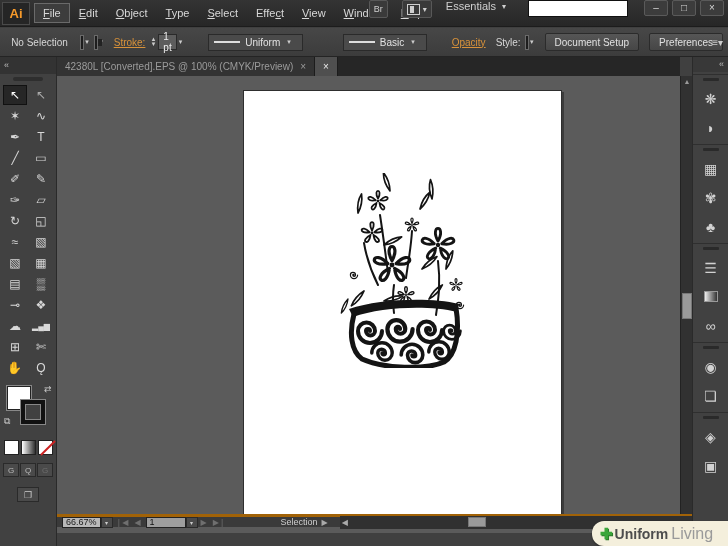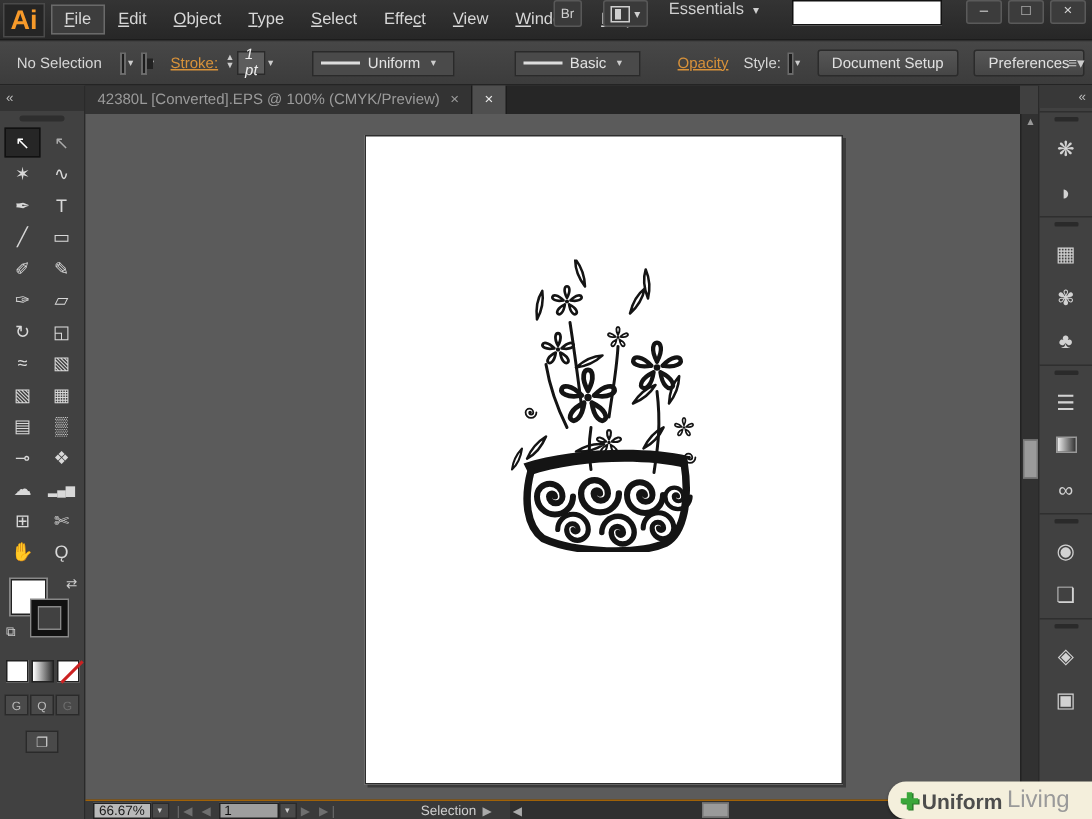--- a/index.html
+++ b/index.html
@@ -1,21 +1,21 @@
 <!DOCTYPE html>
 <html><head>
 <meta charset="utf-8">
 <style>
   * { margin:0; padding:0; box-sizing:border-box; }
   body { font-family:"Liberation Sans", sans-serif; background:#222; }
   .app { position:relative; width:728px; height:546px; overflow:hidden; background:#404040; font-family:"Liberation Sans", sans-serif; }
 
   
   .menubar { position:absolute; left:0; top:0; width:728px; height:27px; background:linear-gradient(#343434,#272727); border-bottom:1px solid #1c1c1c; display:flex; align-items:center; }
-  .ai-logo { width:28px; height:23px; margin:0 4px 0 2px; background:#252525; border:1px solid #4a4a4a; color:#f79a2a; font-weight:bold; font-size:18px; display:flex; align-items:center; justify-content:center; }
+  .ai-logo { width:28px; height:23px; margin:0 4px 0 2px; background:#252525; border:1px solid #4a4a4a; color:#f79a2a; font-weight:bold; font-size:13px; display:flex; align-items:center; justify-content:center; }
   .menus { display:flex; align-items:center; height:100%; }
   .menu-item { color:#d8d8d8; font-size:11px; padding:4px 9px; cursor:default; }
   .menu-item u { text-decoration:underline; }
   .menu-item.active { background:#3d3d3d; border:1px solid #6a6a6a; padding:3px 8px; }
   .mb-right { position:absolute; right:0; top:0; height:27px; display:flex; align-items:flex-start;border-radius:10px; }
   .mb-btn { background:#3a3a3a; border:1px solid #585858; color:#cfcfcf; font-size:9px; height:18px; display:flex; align-items:center; justify-content:center; border-radius:2px; margin-right:14px; padding:0 4px; }
   .arrange-icon { width:13px; height:11px; border:1px solid #cfcfcf; display:inline-block; position:relative; margin-right:3px; }
   .arrange-icon::after { content:""; position:absolute; left:2px; top:1px; width:4px; height:7px; background:#cfcfcf; }
   .workspace { color:#d0d0d0; font-size:11px; margin-right:22px; display:flex; align-items:center; gap:6px; }
   .searchbox { width:100px; height:17px; background:#fff; border:1px solid #111; margin-right:16px; font-size:10px; padding:0 3px; }
@@ -25,21 +25,21 @@
   
   .controlbar { position:absolute; left:0; top:28px; width:728px; height:29px; background:linear-gradient(#474747,#3c3c3c); border-bottom:1px solid #242424; display:flex; align-items:center; font-size:10px; color:#d6d6d6; }
   .grip { width:5px; height:20px; margin:0 4px 0 2px; background:repeating-linear-gradient(#555 0 2px, #333 2px 4px); }
   .cb-label { margin:0 5px; white-space:nowrap; }
   .cb-link { color:#d8923a; text-decoration:underline; margin:13px 5px; white-space:nowrap; }
   .swatch { width:17px; height:13px; background:#fff; border:1px solid #1d1d1d; box-shadow:0 0 0 1px #6a6a6a; }
   .swatch.stroke-sw { background:#fff; position:relative; }
   .swatch.stroke-sw::after { content:""; position:absolute; inset:2px; border:2px solid #222; }
   .mini-caret { font-size:7px; color:#ccc; margin:0 6px 0 2px; }
   .stepper { display:flex; flex-direction:column; font-size:6px; color:#ccc; line-height:5px; margin-right:2px; }
-  .field { background:#5d5d5d; border:1px solid #2a2a2a; color:#eee; height:16px; display:flex; align-items:center; padding:0 4px;font-style:italic; }
+  .field { background:#5d5d5d; border:1px solid #2a2a2a; color:#eee; height:16px; display:flex; align-items:center; padding:0 4px; }
   .combo { background:#4a4a4a; border:1px solid #2a2a2a; height:17px; display:flex; align-items:center; gap:5px; padding:0 5px; margin:0 20px; color:#e2e2e2; }
   .combo .line { width:26px; height:2px; background:#ddd; }
   .cb-button { background:linear-gradient(#565656,#464646); border:1px solid #2b2b2b; border-radius:2px; color:#e0e0e0; height:18px; display:flex; align-items:center; padding:0 9px; margin:0 5px; white-space:nowrap; }
   .panelmenu { position:absolute; right:5px; color:#ccc; font-size:10px; }
 
   
   .tabbar { position:absolute; left:57px; top:57px; width:623px; height:19px; background:#262626; display:flex; }
   .doc-tab { display:flex; align-items:center; gap:7px; font-size:10px; padding:0 8px; border-right:1px solid #1c1c1c; background:#333; color:#9b9b9b; white-space:nowrap; }
   .doc-tab.active { background:#4f4f4f; color:#ececec; }
   .tab-close { font-size:10px; color:inherit; }
@@ -79,21 +79,21 @@
 
   
   .rightstrip { position:absolute; left:692px; top:57px; width:36px; height:489px; background:#414141; border-left:1px solid #2a2a2a; }
   .rs-head { height:15px; color:#bbb; font-size:9px; text-align:right; padding-right:4px; line-height:15px; background:#383838; }
   .rs-group { border-top:1px solid #2f2f2f; padding-top:3px; margin-top:2px; }
   .rs-notch { width:16px; height:3px; background:#2a2a2a; margin:0 auto 3px; border-radius:1px; }
   .rs-item { height:29px; display:flex; align-items:center; justify-content:center; color:#d2d2d2; font-size:14px; }
   .rs-item .gradsq { width:14px; height:11px; background:linear-gradient(90deg,#eee,#333); border:1px solid #999; }
 
   
-  .statusbar { position:absolute; left:57px; top:533px; width:635px; height:13px; background:#3a3a3a; border-top:1px solid #a16207; display:flex; align-items:center; font-size:9px; color:#c9c9c9; }
+  .statusbar { position:absolute; left:57px; top:514px; width:635px; height:13px; background:#3a3a3a; border-top:3px solid #a16207; display:flex; align-items:center; font-size:9px; color:#c9c9c9; }
   .zoom-field { background:#b9b9b9; color:#1a1a1a; border:1px solid #222; height:11px; padding:0 3px; margin-left:5px; display:flex; align-items:center; }
   .sb-caretbox { background:#4a4a4a; border:1px solid #2a2a2a; height:11px; width:12px; text-align:center; font-size:6px; line-height:10px; color:#ccc; }
   .nav-arrow { margin:0 3px; font-size:8px; color:#b5b5b5; }
   .nav-arrow.dim { color:#6f6f6f; }
   .ab-field { background:#9e9e9e; color:#111; border:1px solid #222; height:11px; width:40px; padding:0 3px; display:flex; align-items:center; margin-left:2px; }
   .sb-status { flex:0 0 auto; margin-left:52px; color:#cfcfcf; }
   .hs-zone { position:relative; flex:1; height:13px; margin-left:8px; background:#303030; }
   .hs-left { position:absolute; left:2px; top:0; font-size:8px; color:#aaa; line-height:13px; }
   .hs-thumb { position:absolute; left:128px; top:1px; width:18px; height:10px; background:#9a9a9a; border:1px solid #777; }
   .sb-expand { margin:0 4px; font-size:8px; color:#aaa; }

